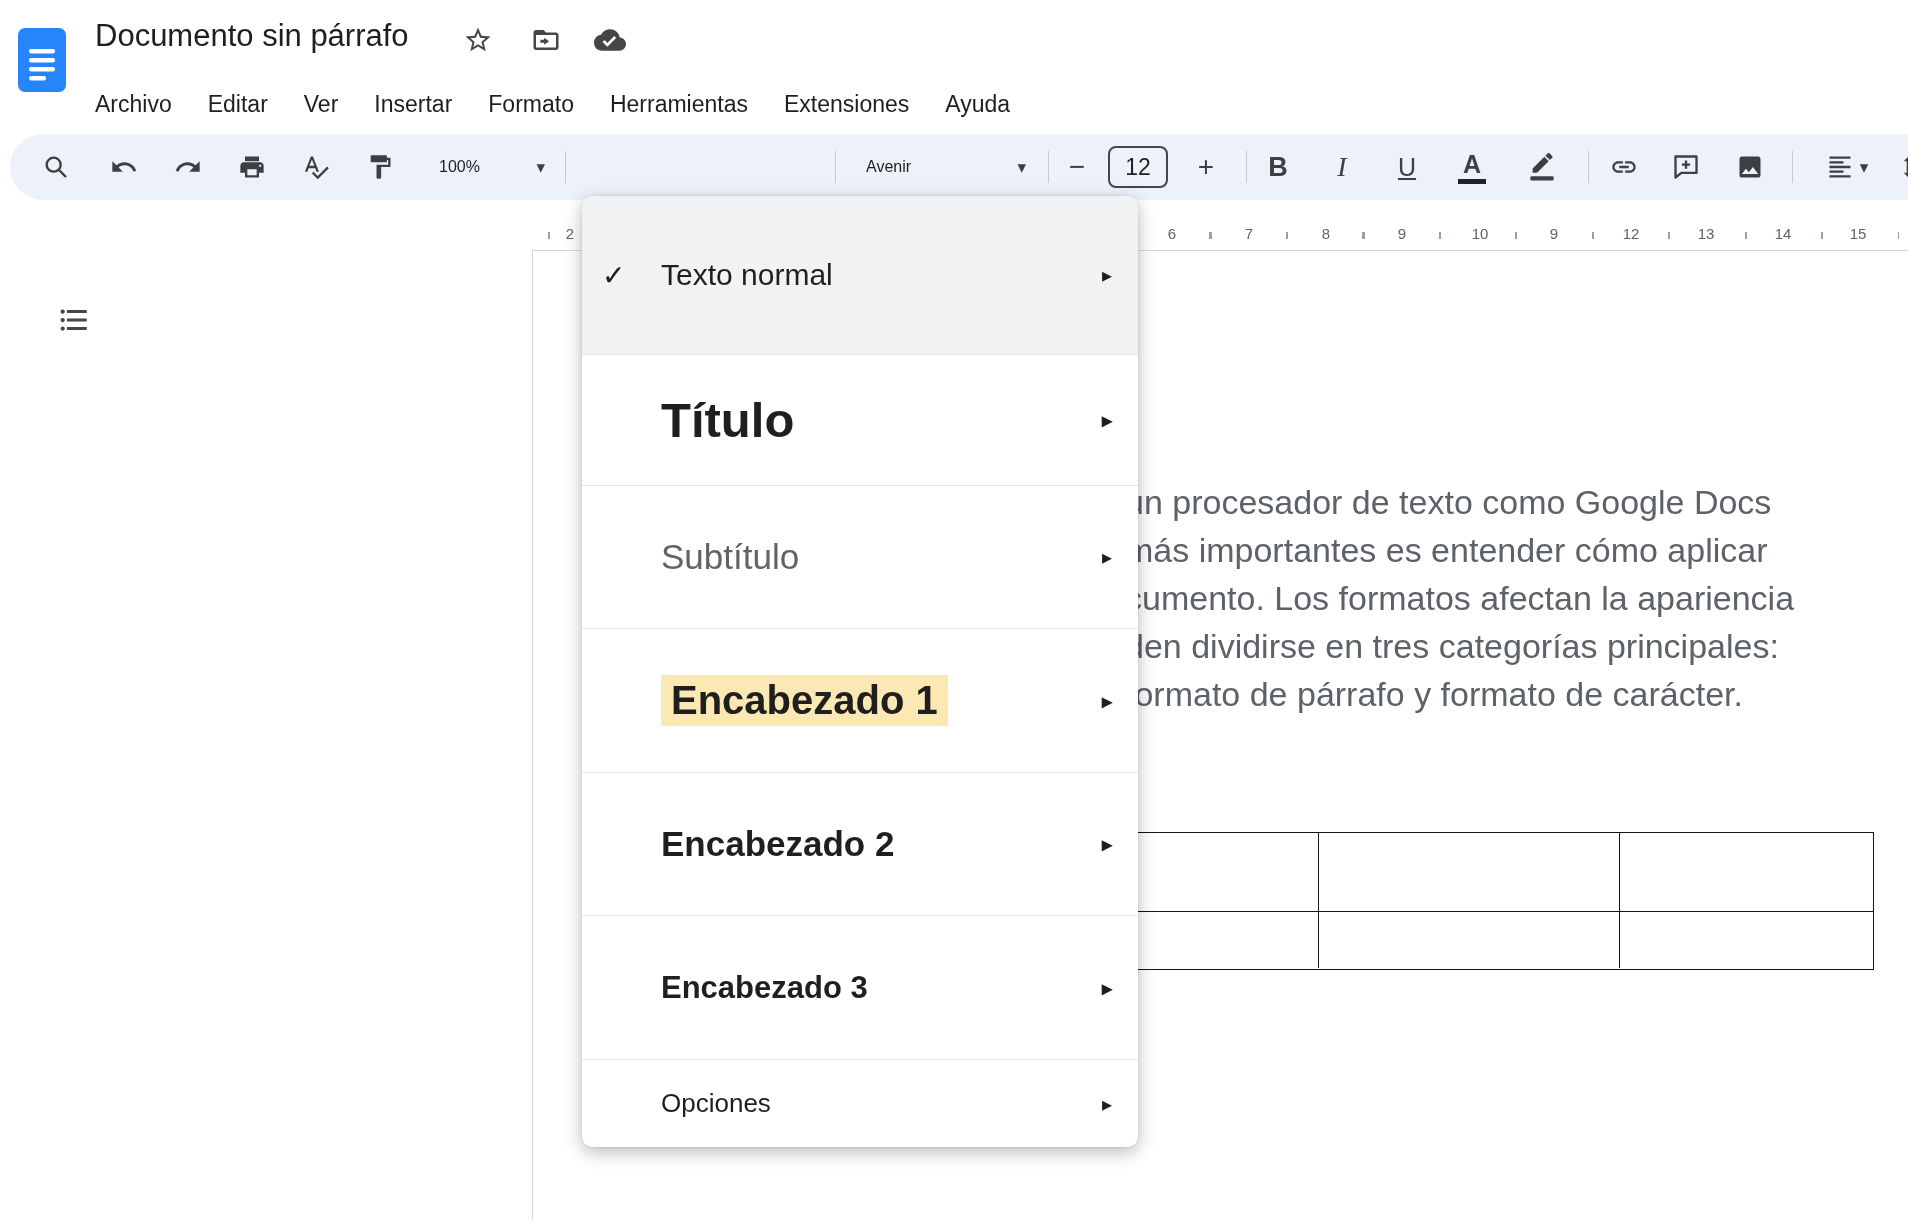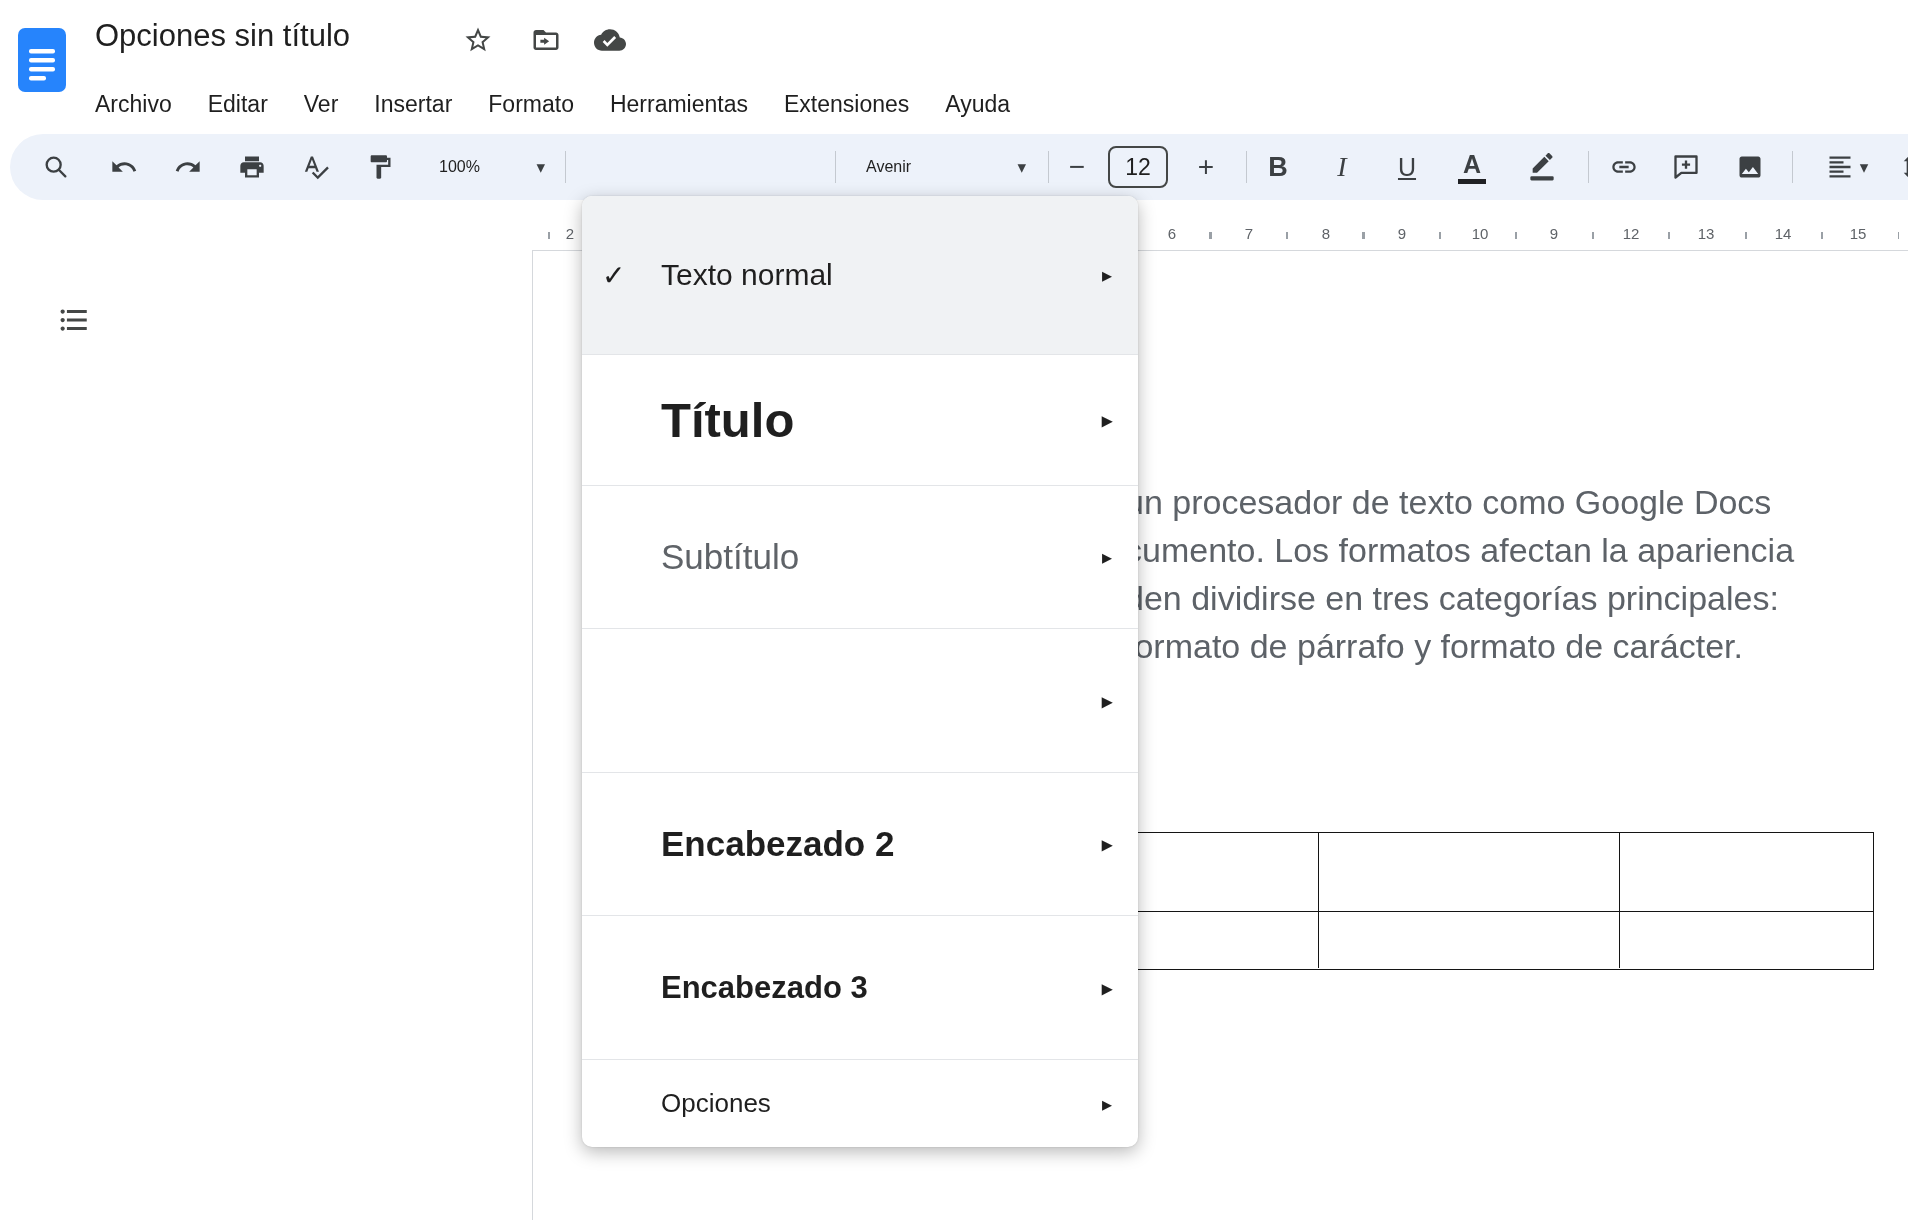--- a/index.html
+++ b/index.html
@@ -85,21 +85,21 @@
 <div class="logo">
   <svg width="48" height="64" viewBox="0 0 48 64">
     <rect width="48" height="64" rx="7" fill="#2684fc"></rect>
     <rect x="11" y="21" width="26" height="4.5" rx="2" fill="#fff"></rect>
     <rect x="11" y="30" width="26" height="4.5" rx="2" fill="#fff"></rect>
     <rect x="11" y="39" width="26" height="4.5" rx="2" fill="#fff"></rect>
     <rect x="11" y="48" width="17" height="4.5" rx="2" fill="#fff"></rect>
   </svg>
 </div>
 
-<div class="doc-title">Opciones sin título</div>
+<div class="doc-title">Documento sin párrafo</div>
 
 <div class="title-icon ti-star">
   <span>
     <svg width="30" height="30" viewBox="0 0 24 24" fill="#444746">
         <path d="M22 9.24l-7.19-.62L12 2 9.19 8.63 2 9.24l5.46 4.73L5.82 21 12 17.27 18.18 21l-1.63-7.03L22 9.24zM12 15.4l-3.76 2.27 1-4.28-3.32-2.88 4.38-.38L12 6.1l1.71 4.04 4.38.38-3.32 2.88 1 4.28L12 15.4z"></path>
       </svg>
   </span>
 </div>
 <div class="title-icon ti-folder">
   <span>
@@ -292,20 +292,21 @@
     <svg width="34" height="34" viewBox="0 0 24 24" fill="#444746">
         <path d="M4 10.5c-.83 0-1.5.67-1.5 1.5s.67 1.5 1.5 1.5 1.5-.67 1.5-1.5-.67-1.5-1.5-1.5zm0-6c-.83 0-1.5.67-1.5 1.5S3.17 7.5 4 7.5 5.5 6.83 5.5 6 4.83 4.5 4 4.5zm0 12c-.9 0-1.5.7-1.5 1.5s.7 1.5 1.5 1.5 1.5-.7 1.5-1.5-.6-1.5-1.5-1.5zM7 19h14v-2H7v2zm0-6h14v-2H7v2zm0-8v2h14V5H7z"></path>
       </svg>
   </span>
 </div>
 
 <div class="page"></div>
 
 <div class="doc-text">
   <div class="doc-line">un procesador de texto como Google Docs</div>
+  <div class="doc-line">más importantes es entender cómo aplicar</div>
   <div class="doc-line">cumento. Los formatos afectan la apariencia</div>
   <div class="doc-line">den dividirse en tres categorías principales:</div>
   <div class="doc-line">formato de párrafo y formato de carácter.</div>
 </div>
 
 <div class="doc-table">
   <div class="row row1">
     <div class="cell c1"></div>
     <div class="cell c2"></div>
     <div class="cell c3"></div>
@@ -325,20 +326,21 @@
   </div>
   <div class="smi smi-1">
     <span>Título</span>
     <span class="mi-arrow">▸</span>
   </div>
   <div class="smi smi-2">
     <span>Subtítulo</span>
     <span class="mi-arrow">▸</span>
   </div>
   <div class="smi smi-3">
+    <span class="hl">Encabezado 1</span>
     <span class="mi-arrow">▸</span>
   </div>
   <div class="smi smi-4">
     <span>Encabezado 2</span>
     <span class="mi-arrow">▸</span>
   </div>
   <div class="smi smi-5">
     <span>Encabezado 3</span>
     <span class="mi-arrow">▸</span>
   </div>

